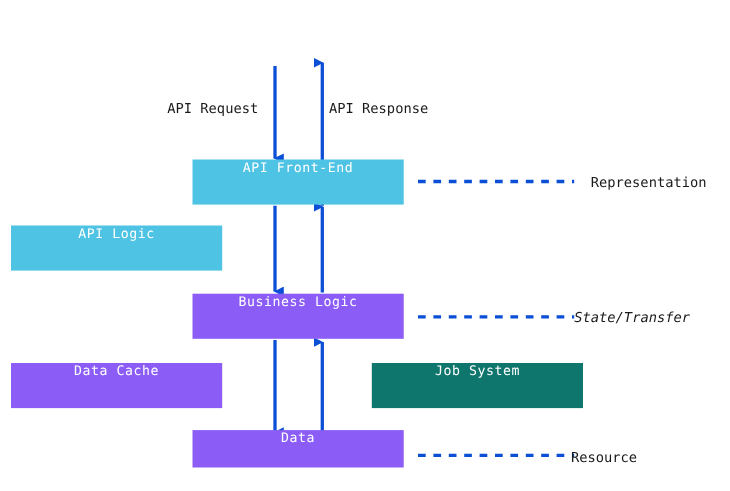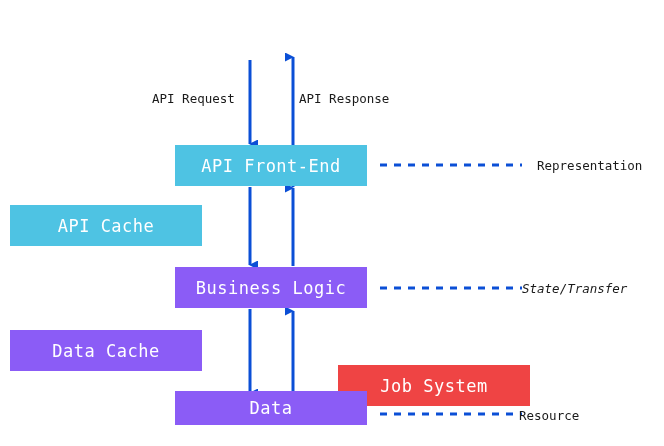--- a/index.html
+++ b/index.html
@@ -26,32 +26,32 @@
     text-align: center;
     font-size: 17px;
     font-weight: bold;
     color: #1a1a1a;
     letter-spacing: 0px;
     font-family: "DejaVu Sans Mono", "Liberation Mono", monospace;
   }
   .box {
     position: absolute;
     display: flex;
-    align-items: center;
+    align-items: flex-start;
     justify-content: center;
     color: #ffffff;
-    font-size: 17px;
+    font-size: 12px;
     font-family: "DejaVu Sans Mono", "Liberation Mono", monospace;
     letter-spacing: 0.5px;
     box-sizing: border-box;
     user-select: none;
   }
   .box-cyan   { background: #4ec3e3; }
   .box-peach  { background: #8b5cf6; }
-  .box-gray   { background: #ef4444; margin-top: 35px; }
+  .box-gray   { background: #0f766e; }
 
   .side-label {
     position: absolute;
     font-size: 12.5px;
     color: #1a1a1a;
     font-family: "DejaVu Sans Mono", "Liberation Mono", monospace;
     white-space: nowrap;
   }
   .flow-label {
     position: absolute;
@@ -97,21 +97,21 @@
         <line x1="380" y1="288" x2="522" y2="288" stroke="#0b4fd6" stroke-width="3" stroke-dasharray="7 7"></line>
         <line x1="380" y1="414" x2="522" y2="414" stroke="#0b4fd6" stroke-width="3" stroke-dasharray="7 7"></line>
       </g>
   </svg>
 
   <div id="boxes-layer">
       <div class="box box-cyan" style="left: 175px; top: 145px; width: 192px; height: 41px;">
         <span>API Front-End</span>
       </div>
       <div class="box box-cyan" style="left: 10px; top: 205px; width: 192px; height: 41px;">
-        <span>API Cache</span>
+        <span>API Logic</span>
       </div>
       <div class="box box-peach" style="left: 175px; top: 267px; width: 192px; height: 41px;">
         <span>Business Logic</span>
       </div>
       <div class="box box-peach" style="left: 10px; top: 330px; width: 192px; height: 41px;">
         <span>Data Cache</span>
       </div>
       <div class="box box-gray" style="left: 338px; top: 330px; width: 192px; height: 41px;">
         <span>Job System</span>
       </div>

